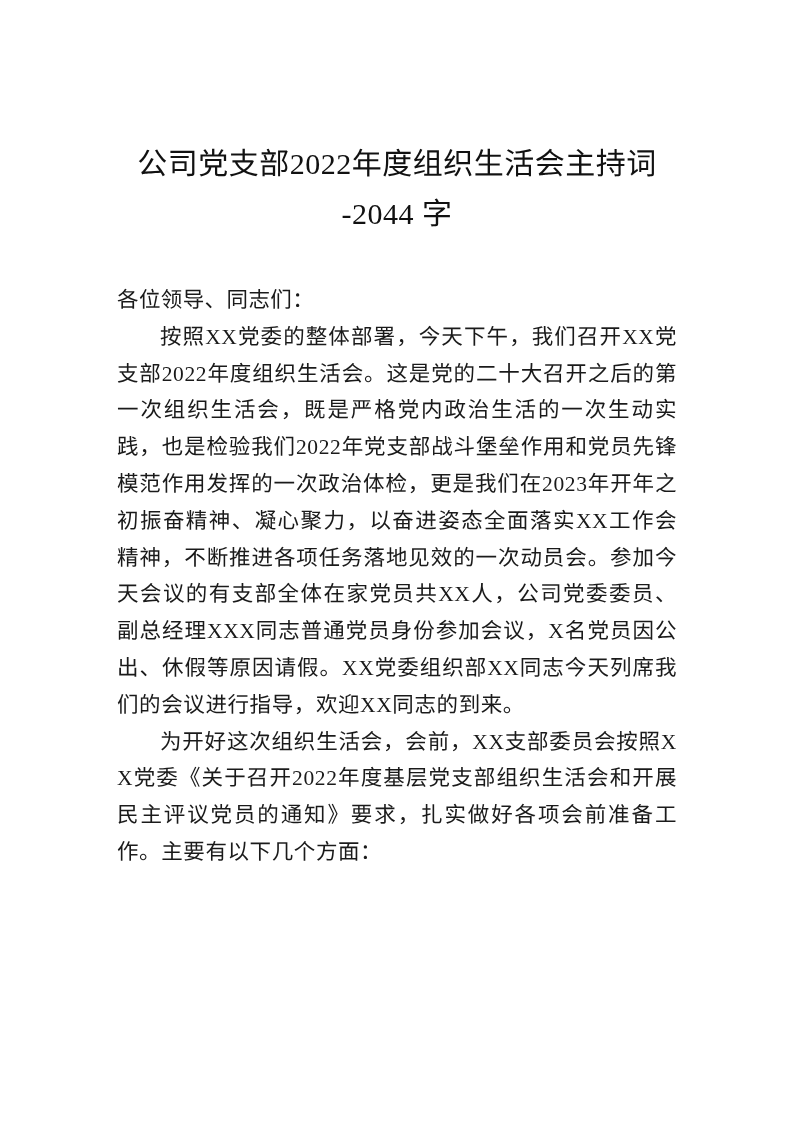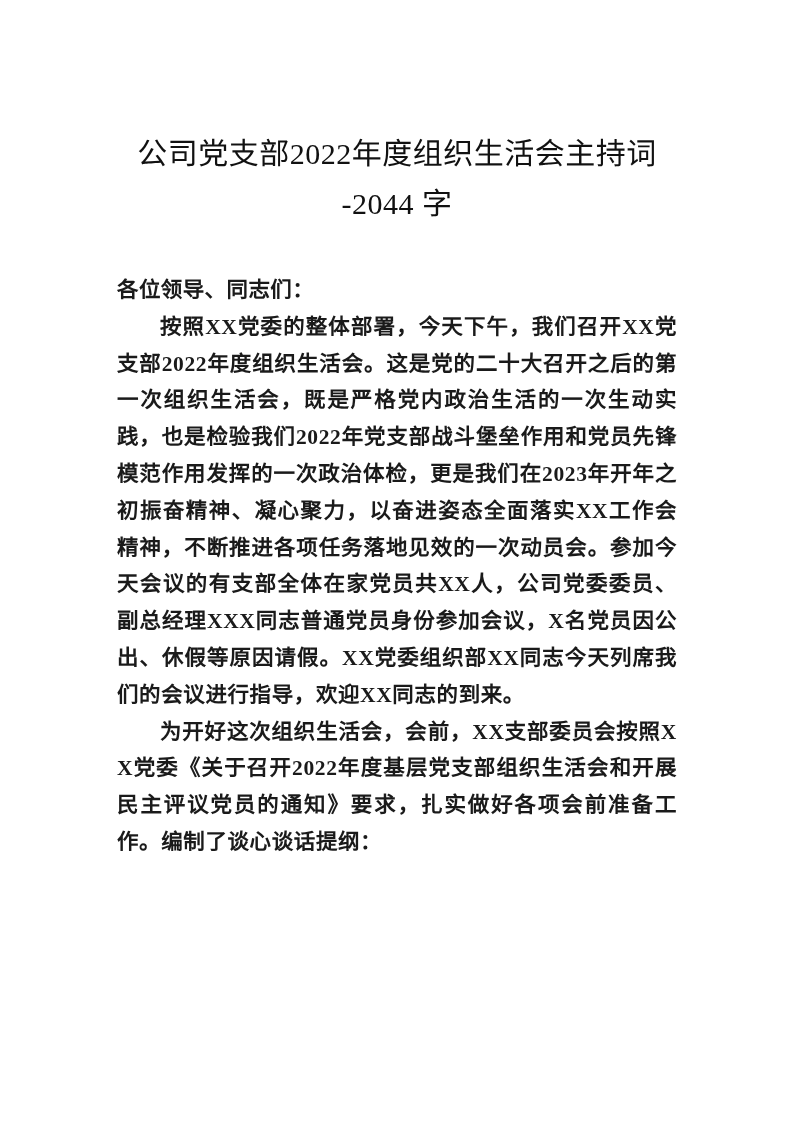--- a/index.html
+++ b/index.html
@@ -5,21 +5,21 @@
   html, body {
     margin: 0;
     padding: 0;
     background: #ffffff;
   }
 
   .page {
     position: relative;
     width: 793px;
     height: 870px;
-    margin: 0 auto;
+    margin: 10px auto;
     background: #ffffff;
     overflow: hidden;
     box-sizing: border-box;
   }
 
   .doc-body {
     position: absolute;
     left: 117px;
     top: 130px;
     width: 560px;
@@ -53,21 +53,20 @@
   .para {
     font-family: "Liberation Serif", "DejaVu Serif", serif;
     font-size: 21.5px;
     line-height: 36.8px;
     color: #1a1a1a;
     margin: 0;
     text-align: justify;
     text-justify: inter-ideograph;
     letter-spacing: 0.6px;
     word-break: break-all;
-    font-weight: bold;
   }
 
   .para.indent {
     text-indent: 2em;
   }
 
   .para.salutation {
     text-indent: 0;
     letter-spacing: 0.4px;
   }
@@ -80,18 +79,18 @@
   <div class="doc-body">
 
     <h1 class="doc-title">
       <span class="title-line title-line-1">公司党支部2022年度组织生活会主持词</span>
       <span class="title-line title-line-2">-2044 字</span>
     </h1>
 
     <div class="body-block">
       <p class="para salutation">各位领导、同志们：</p>
       <p class="para indent">按照XX党委的整体部署，今天下午，我们召开XX党支部2022年度组织生活会。这是党的二十大召开之后的第一次组织生活会，既是严格党内政治生活的一次生动实践，也是检验我们2022年党支部战斗堡垒作用和党员先锋模范作用发挥的一次政治体检，更是我们在2023年开年之初振奋精神、凝心聚力，以奋进姿态全面落实XX工作会精神，不断推进各项任务落地见效的一次动员会。参加今天会议的有支部全体在家党员共XX人，公司党委委员、副总经理XXX同志普通党员身份参加会议，X名党员因公出、休假等原因请假。XX党委组织部XX同志今天列席我们的会议进行指导，欢迎XX同志的到来。</p>
-      <p class="para indent">为开好这次组织生活会，会前，XX支部委员会按照XX党委《关于召开2022年度基层党支部组织生活会和开展民主评议党员的通知》要求，扎实做好各项会前准备工作。编制了谈心谈话提纲：</p>
+      <p class="para indent">为开好这次组织生活会，会前，XX支部委员会按照XX党委《关于召开2022年度基层党支部组织生活会和开展民主评议党员的通知》要求，扎实做好各项会前准备工作。主要有以下几个方面：</p>
     </div>
 
   </div>
 
 </div>
 
 </body></html>

